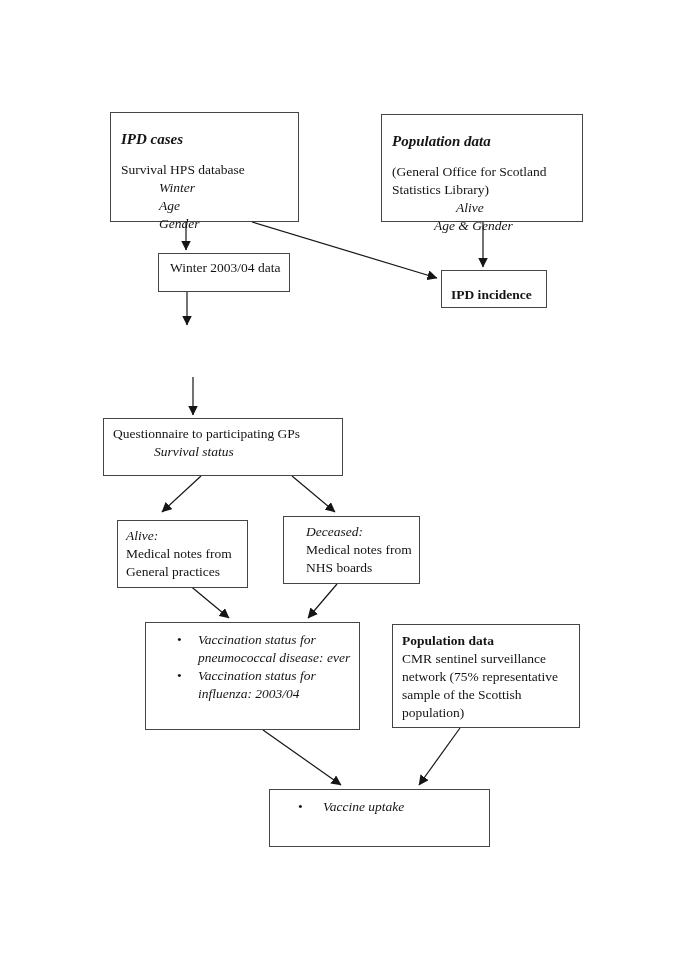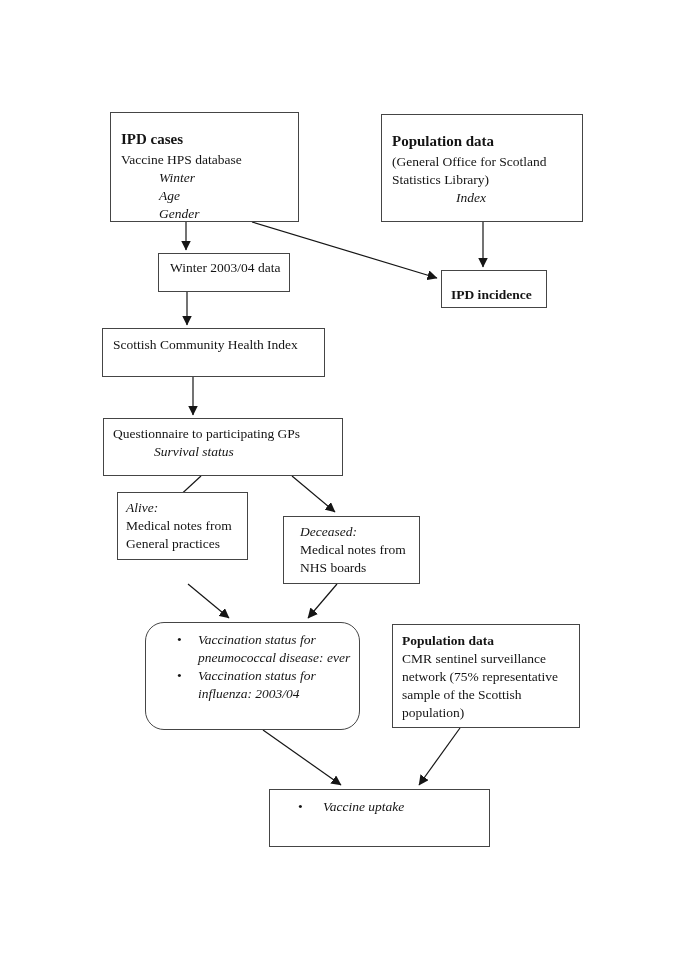--- a/index.html
+++ b/index.html
@@ -6,44 +6,44 @@
   .canvas{
     position:relative;width:685px;height:969px;background:#ffffff;
     font-family:"Liberation Serif","DejaVu Serif",serif;color:#141414;
     overflow:hidden;
   }
   .arrows{position:absolute;left:0;top:0;width:685px;height:969px;}
   .box{
     position:absolute;border:1px solid #454545;background:#ffffff;
     font-size:13.5px;line-height:18px;box-sizing:border-box;
   }
-  .box-title{font-weight:bold;font-size:15px;line-height:20px;margin:0 0 2px 0;}
+  .box-title{font-weight:bold;font-style:italic;font-size:15px;line-height:20px;margin:0 0 12px 0;}
   .box-title-plain{font-weight:bold;font-size:13.5px;line-height:18px;margin:0;}
   .it{font-style:italic;}
   .indent-48{padding-left:38px;}
   .indent-year{padding-left:64px;}
   .indent-ag{padding-left:42px;}
   .note-indent{padding-left:41px;}
   ul.blist{list-style:none;margin:0;padding:0;font-style:italic;}
   ul.blist li{position:relative;line-height:18px;}
   .v-li{padding-left:52px;}
   .v-li::before{content:"\2022";position:absolute;left:31px;top:0;font-style:normal;}
   .o-li{padding-left:53px;}
   .o-li::before{content:"\2022";position:absolute;left:28px;top:0;font-style:normal;}
 
   
   #n-ipd-cases      {left:110px;top:112px;width:189px;height:110px;padding:16px 8px 0 10px;}
   #n-pop-top        {left:381px;top:114px;width:202px;height:108px;padding:16px 8px 0 10px;}
   #n-winter         {left:131px;top:253px;width:132px;height:39px;padding:5px 4px 0 11px;margin-left:27px;}
   #n-ipd-incidence  {left:441px;top:270px;width:106px;height:38px;padding:15px 4px 0 9px;font-weight:bold;}
   #n-chi            {left:102px;top:328px;width:223px;height:49px;padding:7px 4px 0 10px;}
   #n-questionnaire  {left:103px;top:418px;width:240px;height:58px;padding:6px 4px 0 9px;}
-  #n-alive          {left:117px;top:492px;width:131px;height:68px;padding:6px 2px 0 8px;}
-  #n-deceased       {left:283px;top:516px;width:137px;height:68px;padding:6px 2px 0 16px;}
-  #n-vacc-status    {left:145px;top:622px;width:215px;height:108px;padding:8px 6px 0 0;border-radius:19px;}
+  #n-alive          {left:117px;top:520px;width:131px;height:68px;padding:6px 2px 0 8px;}
+  #n-deceased       {left:283px;top:516px;width:137px;height:68px;padding:6px 2px 0 22px;}
+  #n-vacc-status    {left:145px;top:622px;width:215px;height:108px;padding:8px 6px 0 0;}
   #n-pop-cmr        {left:392px;top:624px;width:188px;height:104px;padding:7px 9px 0 9px;}
   #n-outcomes       {left:269px;top:789px;width:221px;height:58px;padding:8px 6px 0 0;}
 </style>
 </head>
 <body>
 
 <div class="canvas">
 
   <svg class="arrows" width="685" height="969" viewBox="0 0 685 969" xmlns="http://www.w3.org/2000/svg">
     <defs>
@@ -61,43 +61,41 @@
       <line x1="292" y1="476" x2="335" y2="512" marker-end="url(#ah)"></line>
       <line x1="188" y1="584" x2="229" y2="618" marker-end="url(#ah)"></line>
       <line x1="337" y1="584" x2="308" y2="618" marker-end="url(#ah)"></line>
       <line x1="263" y1="730" x2="341" y2="785" marker-end="url(#ah)"></line>
       <line x1="460" y1="728" x2="419" y2="785" marker-end="url(#ah)"></line>
     </g>
   </svg>
 
   <div class="box" id="n-ipd-cases">
     <div class="box-title">IPD cases</div>
-    <div>Vaccine HPS database</div>
+    <div>Survival HPS database</div>
     <div class="it indent-48">Winter</div>
     <div class="it indent-48">Age</div>
     <div class="it indent-48">Gender</div>
   </div>
 
   <div class="box" id="n-pop-top">
     <div class="box-title">Population data</div>
     <div>(General Office for Scotland Statistics Library)</div>
-    <div class="it indent-year">Index</div>
+    <div class="it indent-year">Alive</div>
+    <div class="it indent-ag">Age &amp; Gender</div>
   </div>
 
   <div class="box" id="n-winter">
     <span>Winter 2003/04 data</span>
   </div>
 
   <div class="box" id="n-ipd-incidence">
     <span>IPD incidence</span>
   </div>
 
-  <div class="box" id="n-chi">
-    <span>Scottish Community Health Index</span>
-  </div>
 
   <div class="box" id="n-questionnaire">
     <div>Questionnaire to participating GPs</div>
     <div class="it note-indent">Survival status</div>
   </div>
 
   <div class="box" id="n-alive">
     <div class="it">Alive:</div>
     <div>Medical notes from General practices</div>
   </div>

